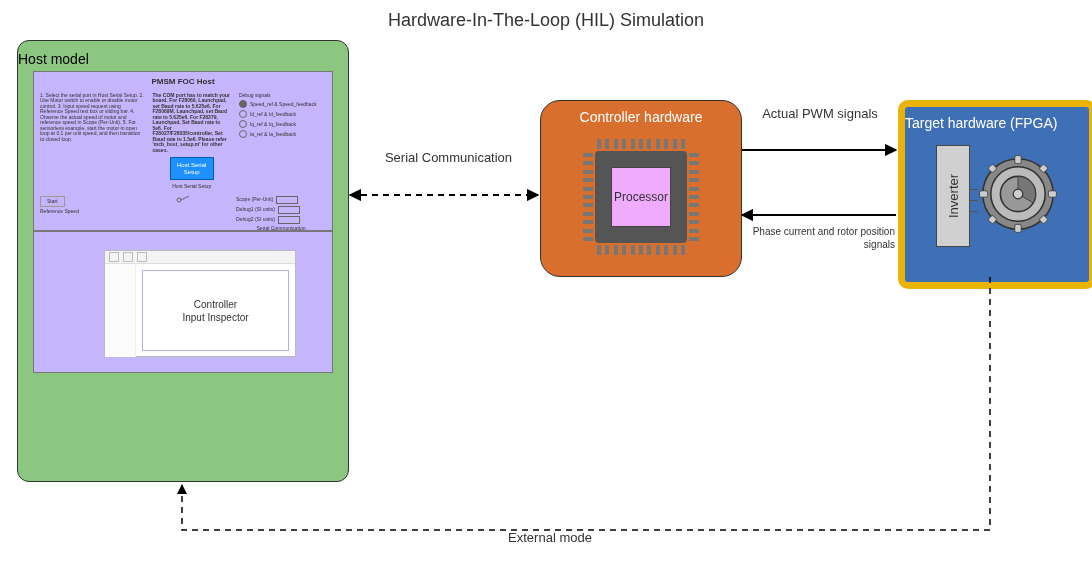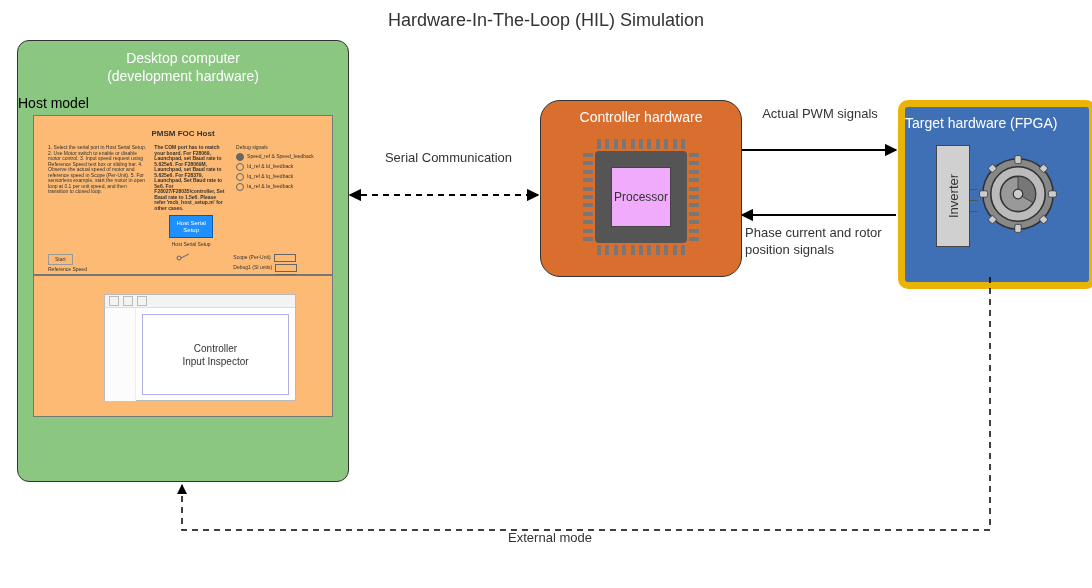--- a/index.html
+++ b/index.html
@@ -40,24 +40,24 @@
   }
   .host-label, .slrt-label {
     color: #000;
     text-align: left;
     font-size: 14px;
     margin: 10px 0 4px 0;
   }
   .host-panel, .slrt-panel {
     margin: 0 auto;
     width: 300px;
-    background: #fdba74;
+    background: #c4b5fd;
     border: 1px solid #777;
     box-sizing: border-box;
-    padding: 12px;
+    padding: 4px;
   }
   .host-panel { height: 160px; }
   .slrt-panel { height: 142px; position: relative; }
   .host-inner {
     font-size: 5px;
     line-height: 1.1;
     display: flex;
     flex-direction: column;
     height: 100%;
   }
@@ -307,22 +307,22 @@
     width: 150px;
     text-align: center;
     font-size: 13px;
     line-height: 1.3;
   }
   .label-phase {
     position: absolute;
     left: 745px;
     top: 225px;
     width: 150px;
-    text-align: left;
-    font-size: 13px;
+    text-align: right;
+    font-size: 10px;
     line-height: 1.3;
   }
   .label-ext {
     position: absolute;
     left: 450px;
     top: 506px;
     width: 200px;
     text-align: center;
     font-size: 13px;
     margin-top: 24px;
@@ -336,24 +336,20 @@
     height: 588px;
     pointer-events: none;
   }
 </style>
 </head>
 <body>
 
 <div class="title">Hardware-In-The-Loop (HIL) Simulation</div>
 
 <div class="desktop-box">
-  <div class="desktop-title">
-    <span>Desktop computer</span><br>
-    <span>(development hardware)</span>
-  </div>
 
   <div class="host-label">Host model</div>
   <div class="host-panel">
     <div class="host-inner">
       <div class="host-title">PMSM FOC Host</div>
       <div class="host-row">
         <div class="host-col" style="flex:1.2">1. Select the serial port in Host Serial Setup.
 2. Use Motor switch to enable or disable motor control.
 3. Input speed request using Reference Speed text box or sliding bar.
 4. Observe the actual speed of motor and reference speed in Scope (Per-Unit).

